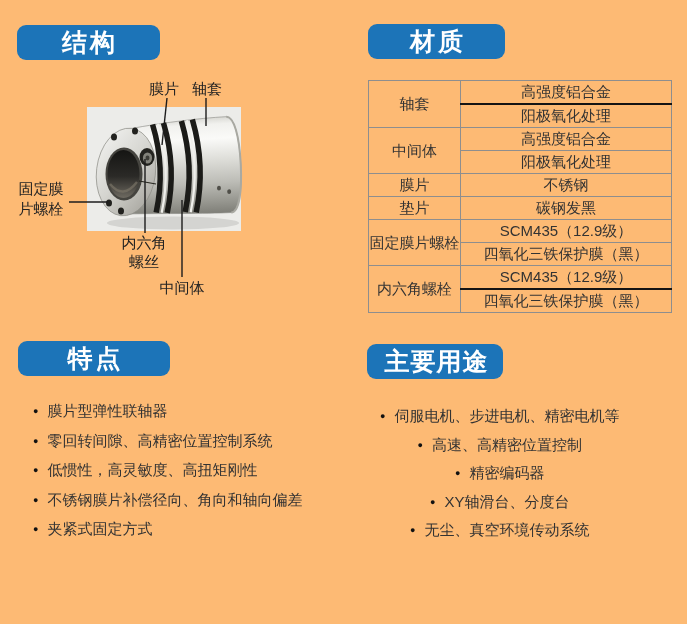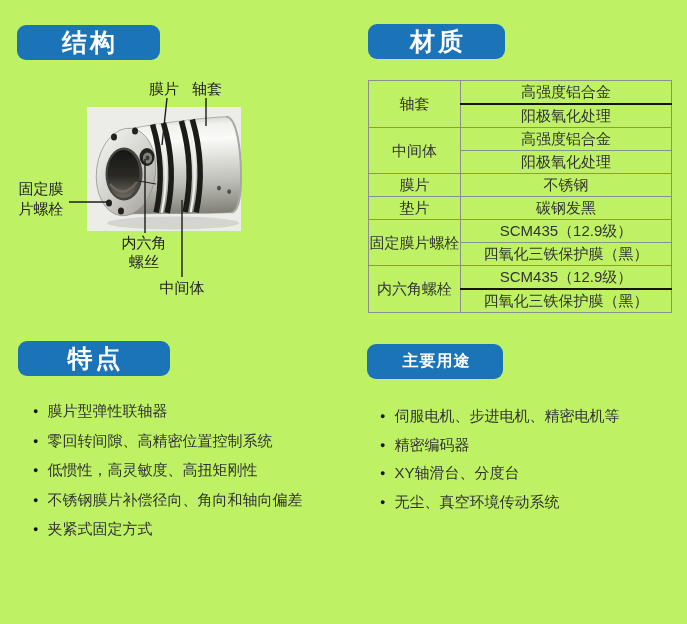--- a/index.html
+++ b/index.html
@@ -1,31 +1,31 @@
 <!DOCTYPE html>
 <html style="--accent: #1c74b8; --grid: #8e8e8e; --divider-dark: #141414; --text: #333333; --photo-bg: #ecece9;"><head>
 <meta charset="utf-8">
 <style>
   html,body{margin:0;padding:0;background:#fff;}
   .page{
-    position:relative;width:687px;height:624px;background:#bef264;overflow:hidden;
+    position:relative;width:687px;height:624px;background:#fdba74;overflow:hidden;
     font-family:"Liberation Sans","DejaVu Sans",sans-serif;color:#333;
   }
   
   .badge{
     position:absolute;background:var(--accent,#1c74b8);color:#fff;
     border-radius:9px;display:flex;align-items:center;justify-content:center;
     font-weight:700;font-size:25px;letter-spacing:3px;
   }
   .badge span{transform:translateX(1.5px);}
   .b-structure{left:17px;top:25px;width:143px;height:35px;}
   .b-materials{left:368px;top:24px;width:137px;height:35px;}
   .b-features{left:18px;top:341px;width:152px;height:35px;}
   .b-applications{left:367px;top:344px;width:136px;height:35px;}
-  .b-applications span{letter-spacing:1px;font-size:16px;}
+  .b-applications span{letter-spacing:1px;font-size:25px;}
 
   
   .figure{position:absolute;left:8px;top:72px;width:330px;height:230px;}
   .lbltxt{font-size:15px;font-weight:500;fill:#232323;}
 
   
   .materials{
     position:absolute;left:368px;top:80px;width:303px;
     border-collapse:collapse;table-layout:fixed;
   }
@@ -37,21 +37,21 @@
     overflow:hidden;
   }
   .materials td.thick{border-bottom:2px solid var(--divider-dark,#141414);}
 
   
   .bullets{position:absolute;list-style:none;margin:9px;padding:0;}
   .bullets li{height:16px;line-height:16px;margin-bottom:13.5px;font-size:15px;color:#333;white-space:nowrap;}
   .bullets .dot{font-size:9px;margin-right:9px;position:relative;top:-2px;color:#111;}
   .features-list{left:24px;top:394px;}
   .applications-list{left:371px;top:399px;}
-  .applications-list li{margin-bottom:12.5px;}
+  .applications-list li{margin-bottom:12.5px;text-align:center;}
 </style>
 </head>
 <body>
 
 <div class="page">
 
   <div class="badge b-structure">
     <span>结构</span>
   </div>
   <div class="badge b-materials">
@@ -192,18 +192,19 @@
   <ul class="bullets features-list">
     <li><span class="dot">●</span><span>膜片型弹性联轴器</span></li>
     <li><span class="dot">●</span><span>零回转间隙、高精密位置控制系统</span></li>
     <li><span class="dot">●</span><span>低惯性，高灵敏度、高扭矩刚性</span></li>
     <li><span class="dot">●</span><span>不锈钢膜片补偿径向、角向和轴向偏差</span></li>
     <li><span class="dot">●</span><span>夹紧式固定方式</span></li>
   </ul>
 
   <ul class="bullets applications-list">
     <li><span class="dot">●</span><span>伺服电机、步进电机、精密电机等</span></li>
+    <li><span class="dot">●</span><span>高速、高精密位置控制</span></li>
     <li><span class="dot">●</span><span>精密编码器</span></li>
     <li><span class="dot">●</span><span>XY轴滑台、分度台</span></li>
     <li><span class="dot">●</span><span>无尘、真空环境传动系统</span></li>
   </ul>
 
 </div>
 
 </body></html>

